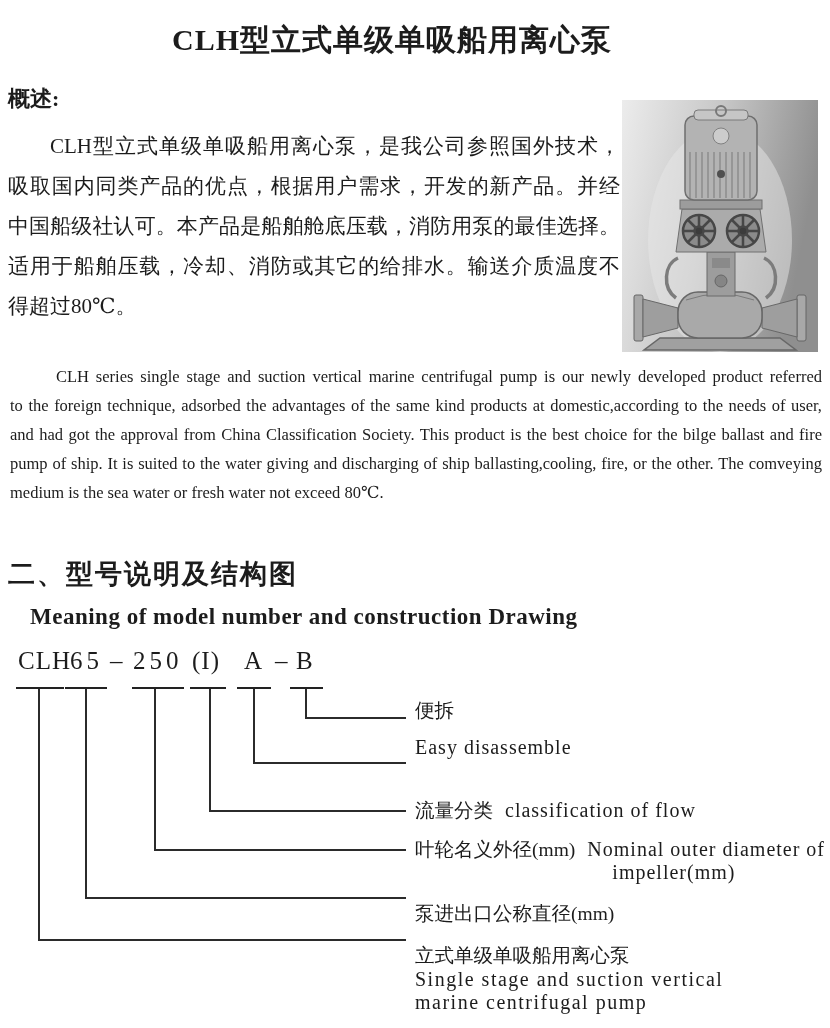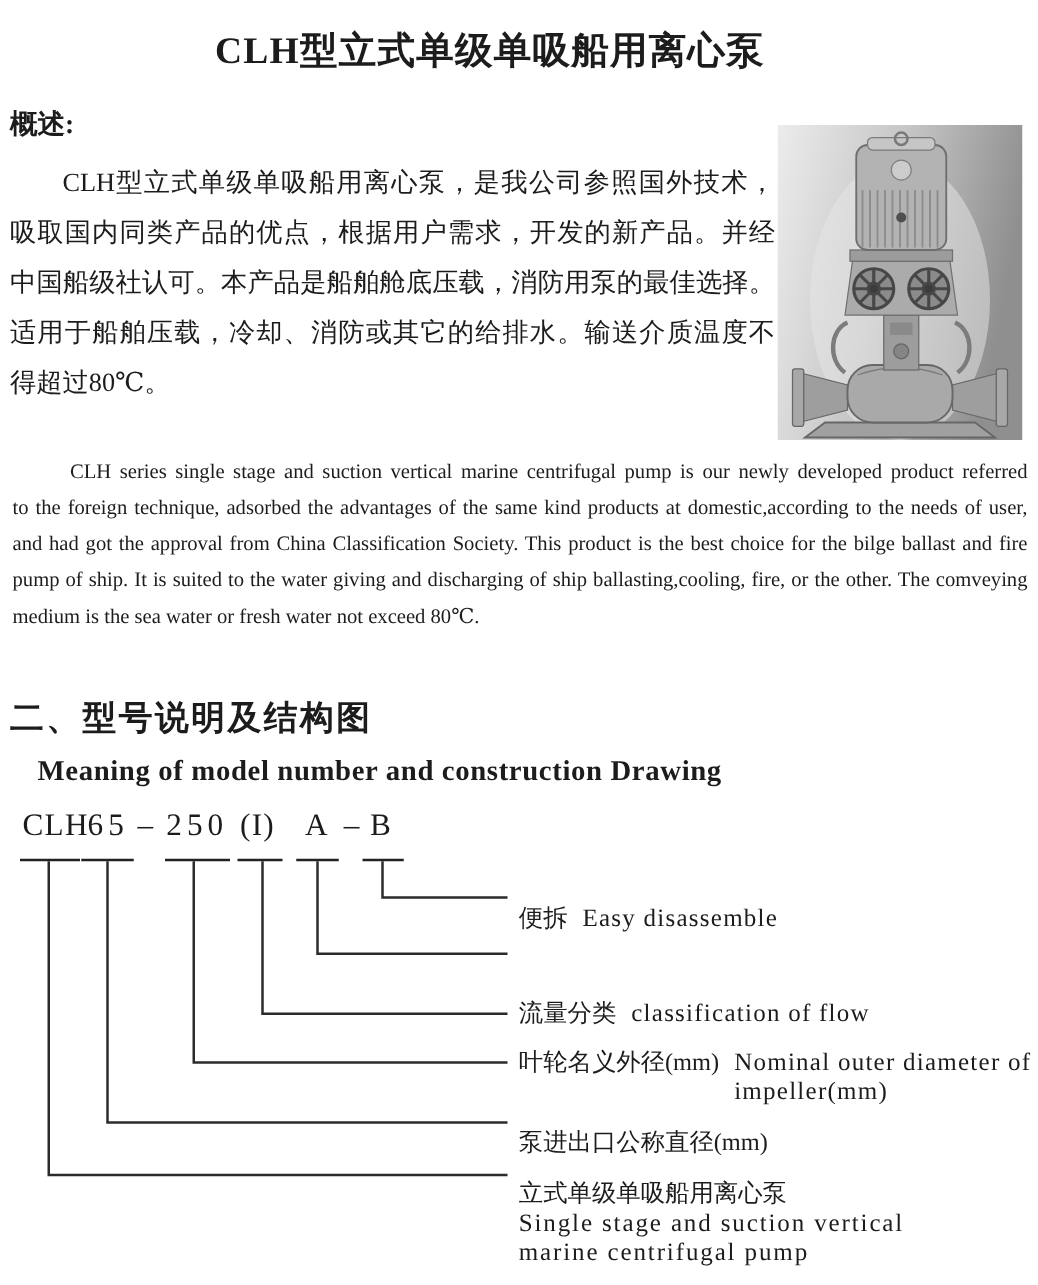--- a/index.html
+++ b/index.html
@@ -155,36 +155,36 @@
     <g fill="none" stroke="#2b2b2b" stroke-width="2">
       <path d="M306,44 V73 H406"></path>
       <path d="M254,44 V118 H406"></path>
       <path d="M210,44 V166 H406"></path>
       <path d="M155,44 V205 H406"></path>
       <path d="M86,44 V253 H406"></path>
       <path d="M39,44 V295 H406"></path>
     </g>
   </svg>
 
-  <div class="legend-row" style="top:76px;">
+  <div class="legend-row" style="top:52px;flex-direction:column;">
     <span class="lg-cn">便拆</span>
     <span class="lg-en">Easy disassemble</span>
   </div>
 
 
   <div class="legend-row" style="top:152px;">
     <span class="lg-cn">流量分类</span>
     <span class="lg-en">classification of flow</span>
   </div>
 
   <div class="legend-row" style="top:191px;">
     <span class="lg-cn">叶轮名义外径(mm)</span>
     <span class="lg-en" style="white-space:normal;">
       <span style="display:block;">Nominal outer diameter of</span>
-      <span style="display:block;">impeller(mm)</span>
+      <span style="display:block;margin-left:25px;">impeller(mm)</span>
     </span>
   </div>
 
   <div class="legend-row" style="top:239px;margin-top:16px;">
     <span class="lg-cn">泵进出口公称直径(mm)</span>
   </div>
 
   <div class="legend-block" style="top:298px;">
     <div class="lg-cn">立式单级单吸船用离心泵</div>
     <div class="lg-en">Single stage and suction vertical</div>

